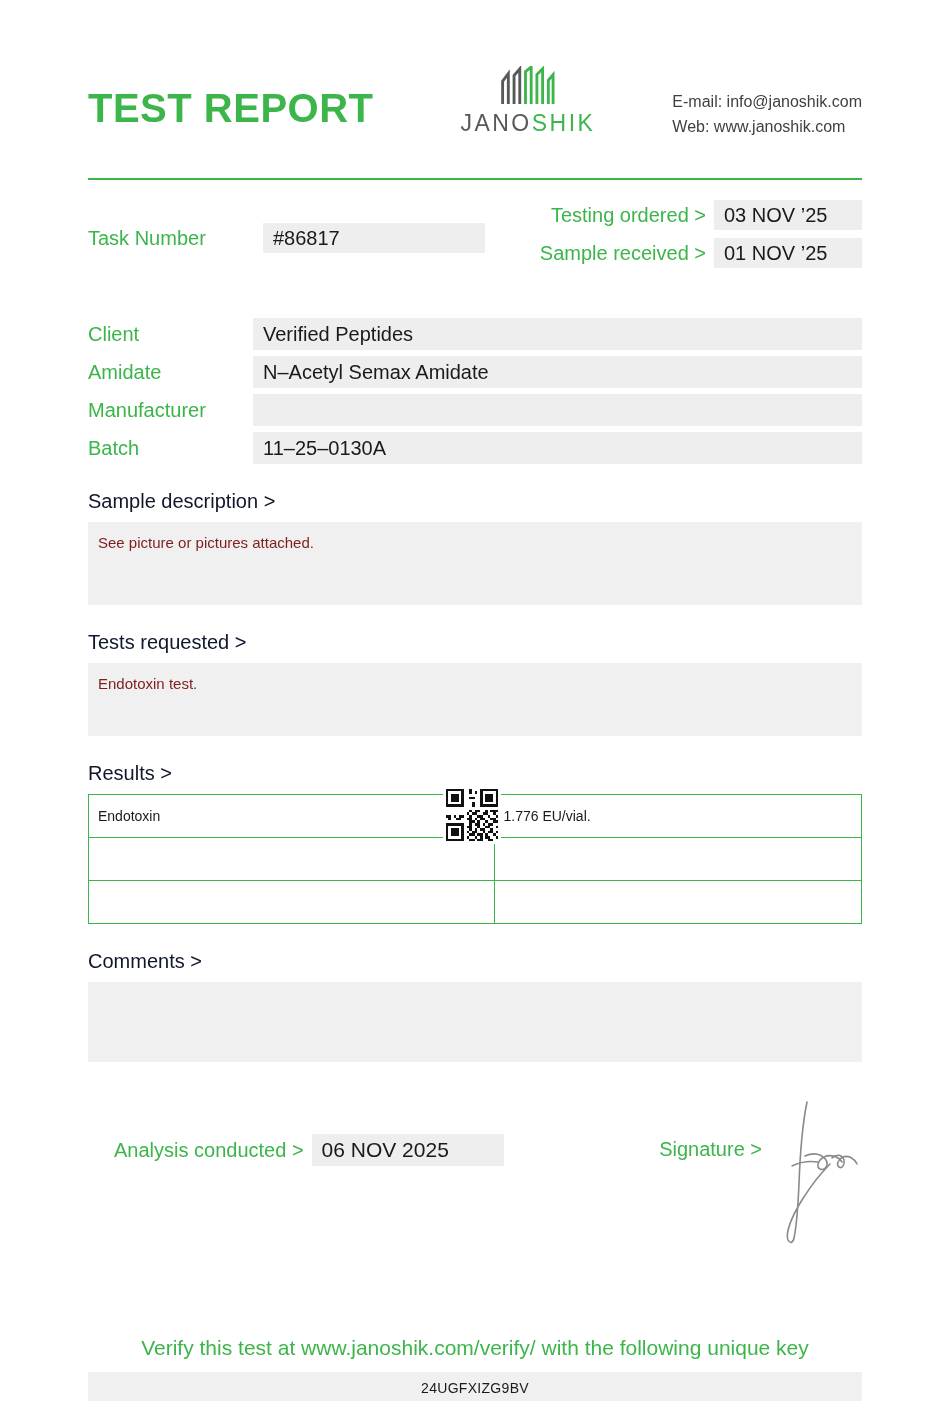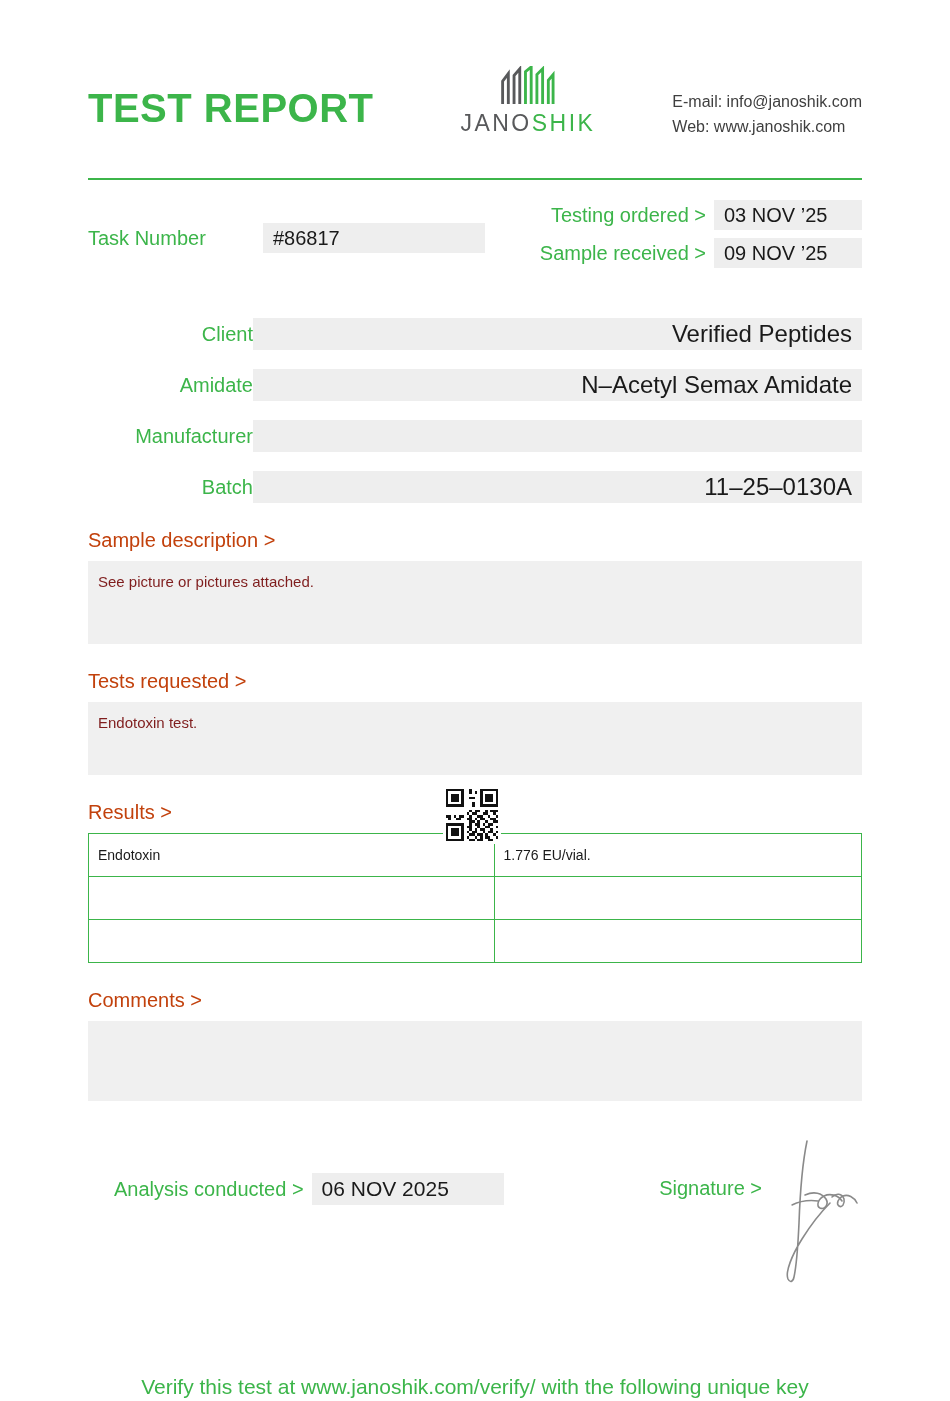--- a/index.html
+++ b/index.html
@@ -111,33 +111,32 @@
     line-height: 20px;
     text-align: left;
   }
   
   .info {
     margin-top: 42px;
   }
   .info-row {
     display: flex;
     align-items: center;
-    margin-bottom: 19px;
-    text-align: right;
+    margin-bottom: 6px;
   }
   .info-row .label-green { width: 165px; }
   .info-value {
     flex: 1;
     height: 32px;
     line-height: 22px;
-    font-size: 24px;
+    font-size: 20px;
   }
   
   .section-title {
-    color: #c2410c;
+    color: #0f172a;
     font-family: "Liberation Sans", sans-serif;
     font-size: 20px;
     margin: 26px 0 9px 0;
   }
   .block {
     background: #f0f0f0;
     box-sizing: border-box;
     padding: 12px 10px;
     font-family: "Liberation Sans", sans-serif;
     font-size: 15px;
@@ -247,21 +246,21 @@
       <div class="label-green">Task Number</div>
       <div class="field task-field">#86817</div>
     </div>
     <div class="dates">
       <div class="date-line">
         <div class="label-green">Testing ordered  &gt;</div>
         <div class="field date-field">03 NOV ’25</div>
       </div>
       <div class="date-line">
         <div class="label-green">Sample received &gt;</div>
-        <div class="field date-field">09 NOV ’25</div>
+        <div class="field date-field">01 NOV ’25</div>
       </div>
     </div>
   </div>
 
   <div class="info">
     <div class="info-row">
       <div class="label-green">Client</div>
       <div class="field info-value">Verified Peptides</div>
     </div>
     <div class="info-row">

